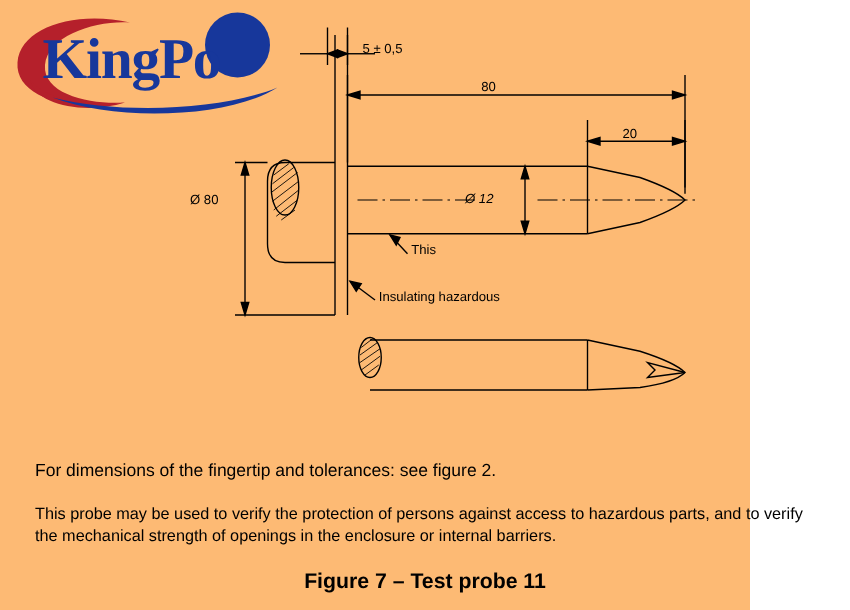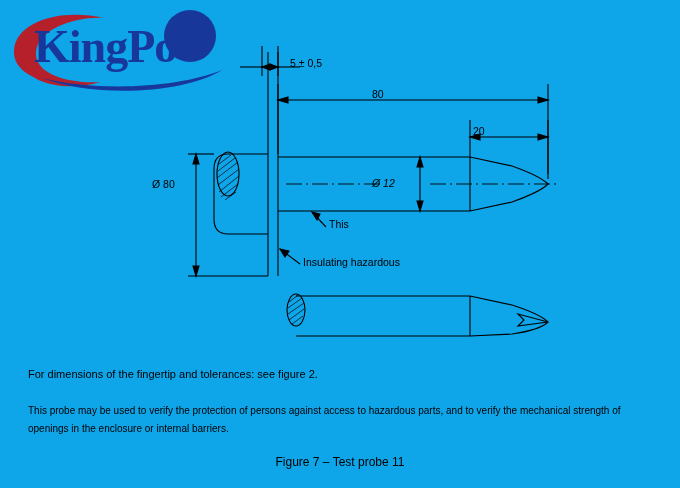--- a/index.html
+++ b/index.html
@@ -10,23 +10,23 @@
   body {
     width: 680px;
     height: 488px;
     position: relative;
     font-family: "Liberation Sans", sans-serif;
     overflow: hidden;
   }
   #page {
     position: absolute;
     left: 0; top: 0;
-    width: 680px;
+    width: 600px;
     height: 488px;
-    background: #0ea5e9;
+    background: #fdba74;
   }
 
   
   #logo {
     position: absolute;
     left: 8px;
     top: 6px;
     width: 246px;
     height: 86px;
   }
@@ -48,57 +48,56 @@
     color: #17379b;
   }
 
   
   #drawing {
     position: absolute;
     left: 0;
     top: 0;
     width: 680px;
     height: 360px;
-    margin-top: 24px;
   }
 
   
   .note {
     position: absolute;
     font-family: "Liberation Sans", sans-serif;
     color: #000000;
   }
   #dim-note {
     left: 527px;
     top: 330px;
     font-size: 10.5px;
     font-style: italic;
     font-weight: bold;
     color: #1a1a1a;
   }
   #note-1 {
     left: 28px;
     top: 368px;
-    font-size: 11px;
+    font-size: 14px;
     text-align: center;
   }
   #note-2 {
     left: 28px;
     top: 402px;
-    font-size: 10px;
+    font-size: 13px;
     width: 630px;
     line-height: 18px;
   }
   #figure-caption {
     left: 0;
     top: 455px;
     width: 680px;
     text-align: center;
-    font-size: 12px;
-    font-weight: normal;
+    font-size: 17px;
+    font-weight: bold;
   }
 
   .lbl {
     position: absolute;
     font-family: "Liberation Sans", sans-serif;
     font-size: 10.5px;
     color: #000000;
     white-space: nowrap;
   }
 </style>
@@ -202,22 +201,22 @@
         </g>
         <path d="M470 272 L512 281 Q540 290 548 298 Q540 306 512 310 L470 312"></path>
         <line x1="470" y1="272" x2="470" y2="312"></line>
 
         <path d="M548 298 L518 290 L524 296 L518 302 Z" fill="none"></path>
       </g>
     </svg>
 
     
     <div class="lbl" style="left:290px; top:33px;">5 ± 0,5</div>
-    <div class="lbl" style="left:372px; top:64px;">80</div>
-    <div class="lbl" style="left:473px; top:101px;">20</div>
+    <div class="lbl" style="left:385px; top:64px;">80</div>
+    <div class="lbl" style="left:498px; top:101px;">20</div>
     <div class="lbl" style="left:152px; top:154px;">Ø 80</div>
     <div class="lbl" style="left:372px; top:153px;font-style:italic;">Ø 12</div>
     <div class="lbl" style="left:329px; top:194px;">This</div>
     <div class="lbl" style="left:303px; top:232px;">Insulating hazardous</div>
   </div>
 
   <div class="note" id="note-1">For dimensions of the fingertip and tolerances: see figure 2.</div>
   <div class="note" id="note-2">This probe may be used to verify the protection of persons against access to hazardous parts, and to verify the mechanical strength of openings in the enclosure or internal barriers.</div>
   <div class="note" id="figure-caption">Figure 7 – Test probe 11</div>
 

